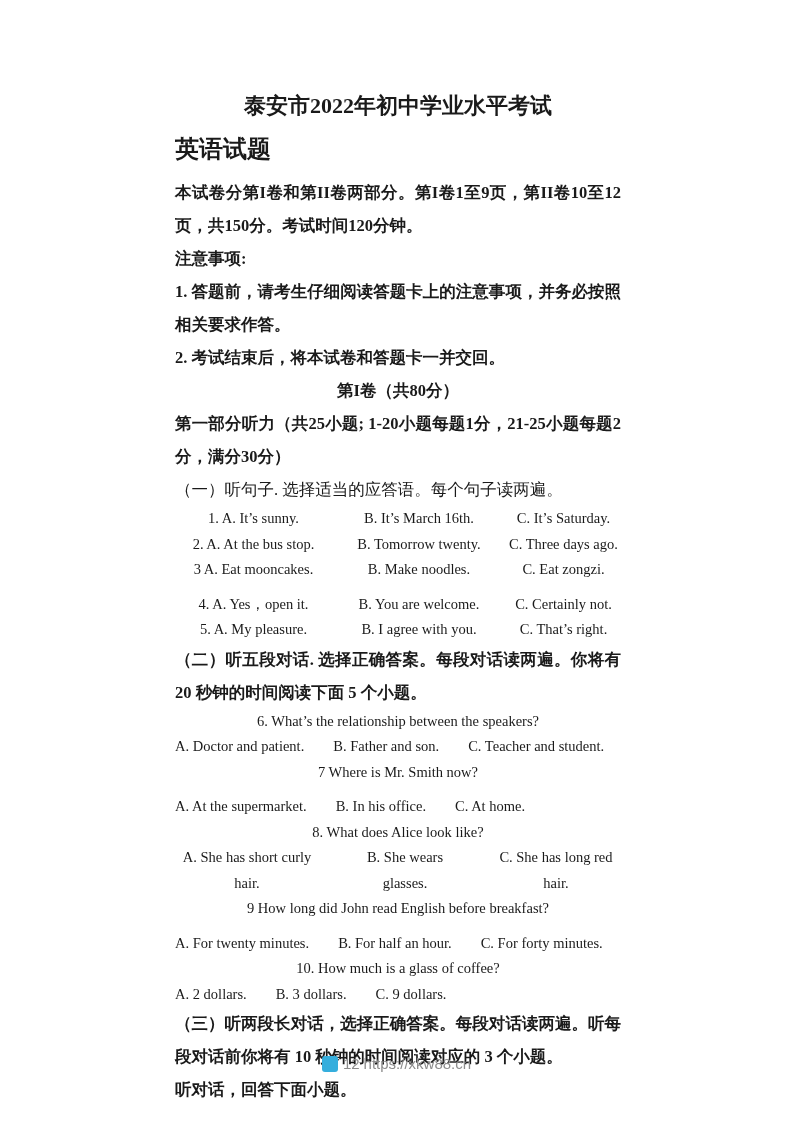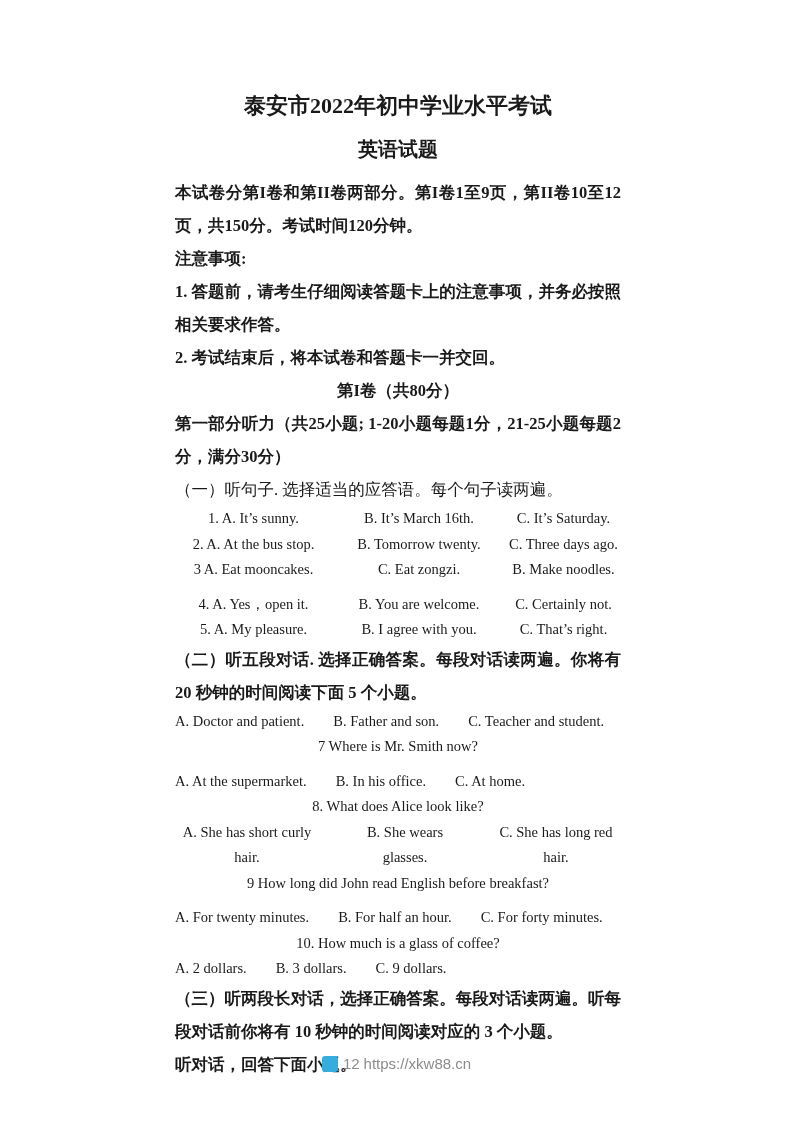--- a/index.html
+++ b/index.html
@@ -16,23 +16,22 @@
     overflow: hidden;
   }
   h1.doc-title {
     font-size: 22px;
     font-weight: bold;
     text-align: center;
     margin: 0 0 16px 0;
     line-height: 28px;
   }
   h2.doc-subtitle {
-    font-size: 20px;
+    font-size: 24px;
     font-weight: bold;
-    text-align: center;
     margin: 0 0 14px 0;
     line-height: 26px;
   }
   .zh {
     font-size: 16.5px;
     line-height: 33px;
     margin: 0;
     text-align: justify;
   }
   .b { font-weight: bold; font-family: Liberation Serif, serif; }
@@ -101,37 +100,38 @@
         <span>B. It’s March 16th.</span>
         <span>C. It’s Saturday.</span>
       </div>
       <div class="en grid3">
         <span>2. A. At the bus stop.</span>
         <span>B. Tomorrow twenty.</span>
         <span>C. Three days ago.</span>
       </div>
       <div class="en grid3">
         <span>3  A. Eat mooncakes.</span>
+        <span>B. Make noodles.</span>
         <span>C. Eat zongzi.</span>
-        <span>B. Make noodles.</span>
       </div>
       <div class="en grid3 gap">
         <span>4. A. Yes，open it.</span>
         <span>B. You are welcome.</span>
         <span>C. Certainly not.</span>
       </div>
       <div class="en grid3">
         <span>5. A. My pleasure.</span>
         <span>B. I agree with you.</span>
         <span>C. That’s right.</span>
       </div>
     </div>
 
   <p class="zh b">（二）听五段对话. 选择正确答案。每段对话读两遍。你将有 20 秒钟的时间阅读下面 5 个小题。</p>
   <div id="section2-rows">
+      <p class="en">6. What’s the relationship between the speakers?</p>
       <div class="en flex3">
         <span>A. Doctor and patient.</span>
         <span>B. Father and son.</span>
         <span>C. Teacher and student.</span>
       </div>
       <p class="en">7  Where is Mr. Smith now?</p>
       <div class="en flex3 gap">
         <span>A. At the supermarket.</span>
         <span>B. In his office.</span>
         <span>C. At home.</span>

